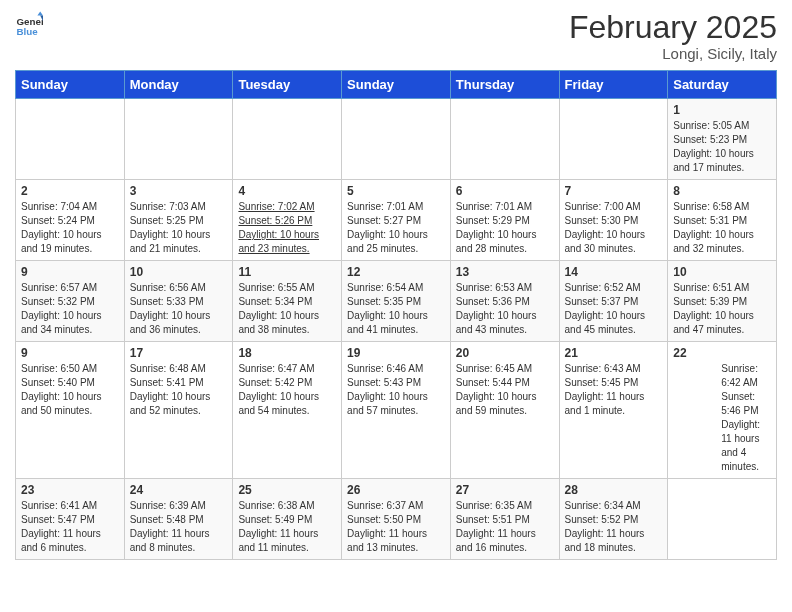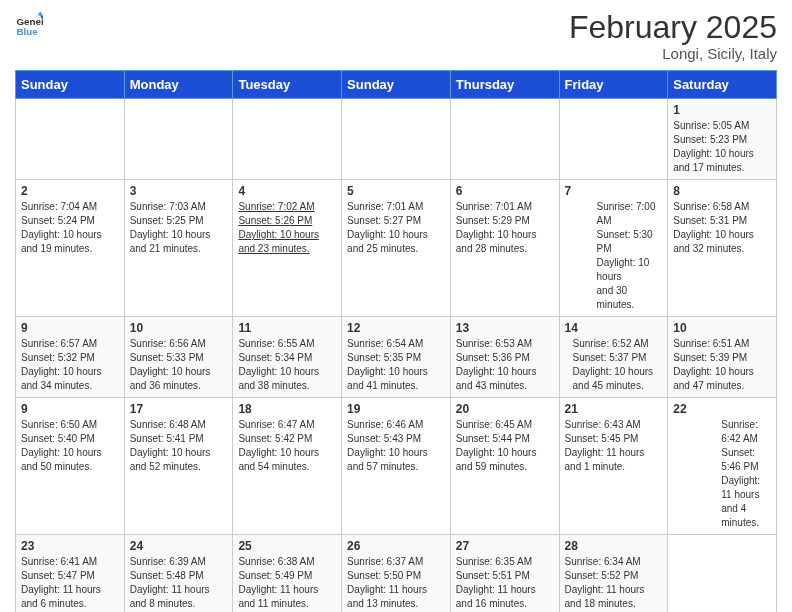--- a/index.html
+++ b/index.html
@@ -165,21 +165,21 @@
           </td>
           <td>
             <span class="day-num">6</span>
             <div class="day-info" style="white-space: pre-line;">Sunrise: 7:01 AM
 Sunset: 5:29 PM
 Daylight: 10 hours
 and 28 minutes.</div>
           </td>
           <td>
             <span class="day-num">7</span>
-            <div class="day-info" style="white-space: pre-line; margin-left: 32px;">Sunrise: 7:00 AM
+            <div class="day-info" style="white-space: pre-line;">Sunrise: 7:00 AM
 Sunset: 5:30 PM
 Daylight: 10 hours
 and 30 minutes.</div>
           </td>
           <td>
             <span class="day-num">8</span>
             <div class="day-info" style="white-space: pre-line;">Sunrise: 6:58 AM
 Sunset: 5:31 PM
 Daylight: 10 hours
 and 32 minutes.</div>
@@ -216,21 +216,21 @@
           </td>
           <td>
             <span class="day-num">13</span>
             <div class="day-info" style="white-space: pre-line;">Sunrise: 6:53 AM
 Sunset: 5:36 PM
 Daylight: 10 hours
 and 43 minutes.</div>
           </td>
           <td>
             <span class="day-num">14</span>
-            <div class="day-info" style="white-space: pre-line; margin-left: 8px;">Sunrise: 6:52 AM
+            <div class="day-info" style="white-space: pre-line;">Sunrise: 6:52 AM
 Sunset: 5:37 PM
 Daylight: 10 hours
 and 45 minutes.</div>
           </td>
           <td>
             <span class="day-num">10</span>
             <div class="day-info" style="white-space: pre-line;">Sunrise: 6:51 AM
 Sunset: 5:39 PM
 Daylight: 10 hours
 and 47 minutes.</div>

